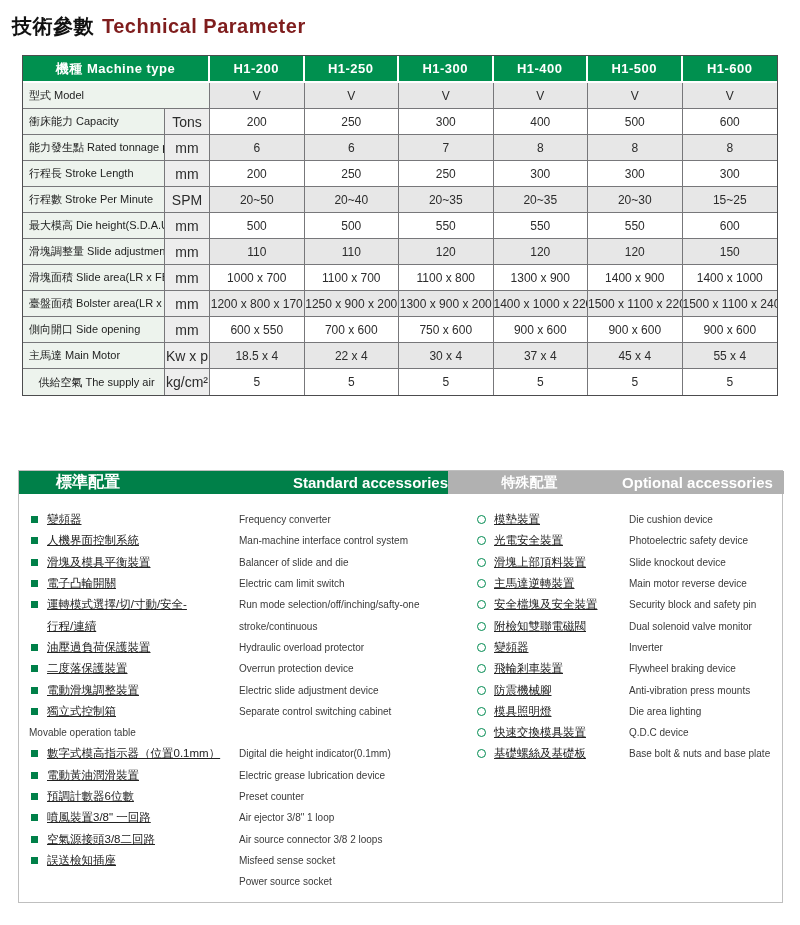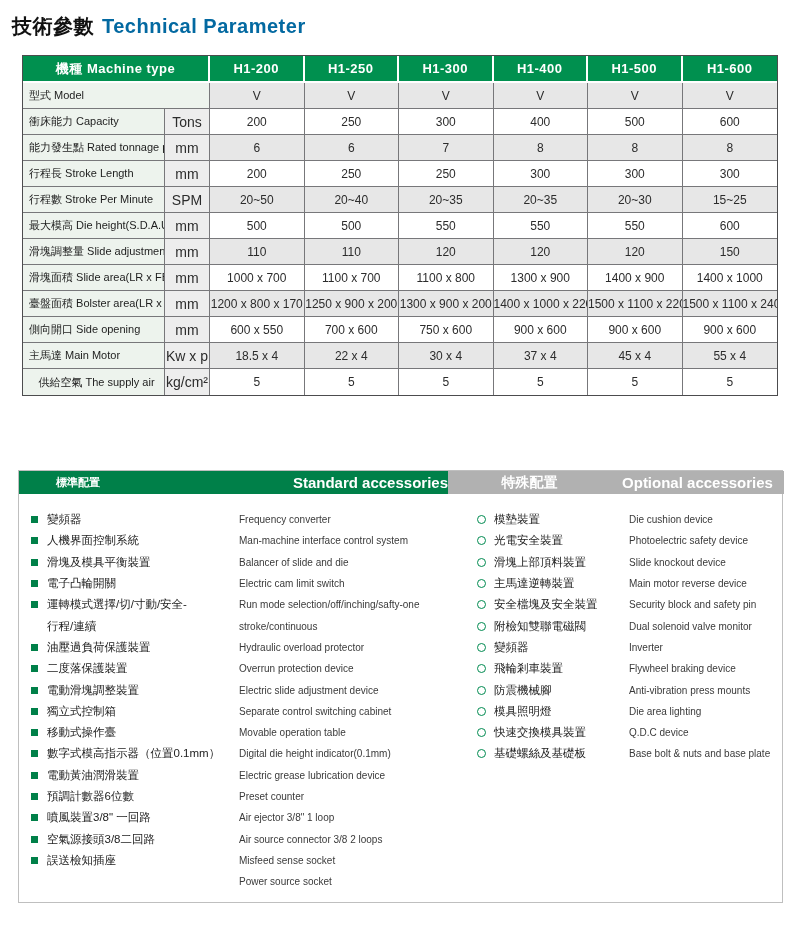--- a/index.html
+++ b/index.html
@@ -13,21 +13,21 @@
 
   
   .page-title {
     position: absolute;
     top: 13px; left: 12px;
     font-size: 20px;
     font-weight: bold;
     color: #111;
     letter-spacing: 0.5px;
   }
-  .page-title .en { margin-left: 8px; font-weight: bold; color: #0369a1; }
+  .page-title .en { margin-left: 8px; font-weight: bold; color: #7f1d1d; }
 
   
   .spec-table-wrap {
     position: absolute;
     top: 55px; left: 22px;
     width: 756px;
     border: 1px solid #4c4c4e;
   }
   table.spec {
     width: 100%;
@@ -81,33 +81,33 @@
   .acc-header { display: flex; height: 23px; }
   .acc-header .seg-green {
     width: 429px; background: #008049;
     display: flex; align-items: center;
   }
   .acc-header .seg-gray {
     width: 336px; background: #b1b1b1;
     display: flex; align-items: center;
   }
   .acc-header .h-cell { color: #fff; font-weight: bold; }
-  .acc-header .h-zh-std { width: 212px; padding-left: 37px; font-size: 11px; }
+  .acc-header .h-zh-std { width: 212px; padding-left: 37px; font-size: 16px; }
   .acc-header .h-en-std { width: 217px; text-align: right; font-size: 15px; }
   .acc-header .h-zh-opt { width: 163px; text-align: center; font-size: 14px; }
   .acc-header .h-en-opt { width: 173px; text-align: center; font-size: 15px; }
 
   .acc-list { position: absolute; top: 38px; }
   .std-list { left: 10px; width: 427px; }
   .opt-list { left: 458px; width: 322px; }
   .acc-row { height: 21.3px; display: flex; align-items: center; }
   .acc-row .cell-zh {
     display: flex; align-items: center;
     font-size: 11.5px; color: #222;
-    white-space: nowrap; overflow: hidden;
+    white-space: nowrap; overflow: hidden; text-decoration: underline;
   }
   .std-list .cell-zh { width: 210px; padding-left: 2px; }
   .opt-list .cell-zh { width: 152px; }
   .acc-row .cell-en {
     font-size: 10px; color: #3a3a3a;
     white-space: nowrap; overflow: hidden;
   }
   .std-list .cell-en { width: 217px; }
   .opt-list .cell-en { width: 170px; }
 
@@ -357,24 +357,20 @@
         <div class="cell-en">Electric slide adjustment device</div>
       </div>
       <div class="acc-row">
         <div class="cell-zh">
           <span class="bullet-square"></span>
           <span>獨立式控制箱</span>
         </div>
         <div class="cell-en">Separate control switching cabinet</div>
       </div>
       <div class="acc-row">
-        <div class="cell-zh">
-          <span class="bullet-square"></span>
-          <span>移動式操作臺</span>
-        </div>
         <div class="cell-en">Movable operation table</div>
       </div>
       <div class="acc-row">
         <div class="cell-zh">
           <span class="bullet-square"></span>
           <span>數字式模高指示器（位置0.1mm）</span>
         </div>
         <div class="cell-en">Digital die height indicator(0.1mm)</div>
       </div>
       <div class="acc-row">

